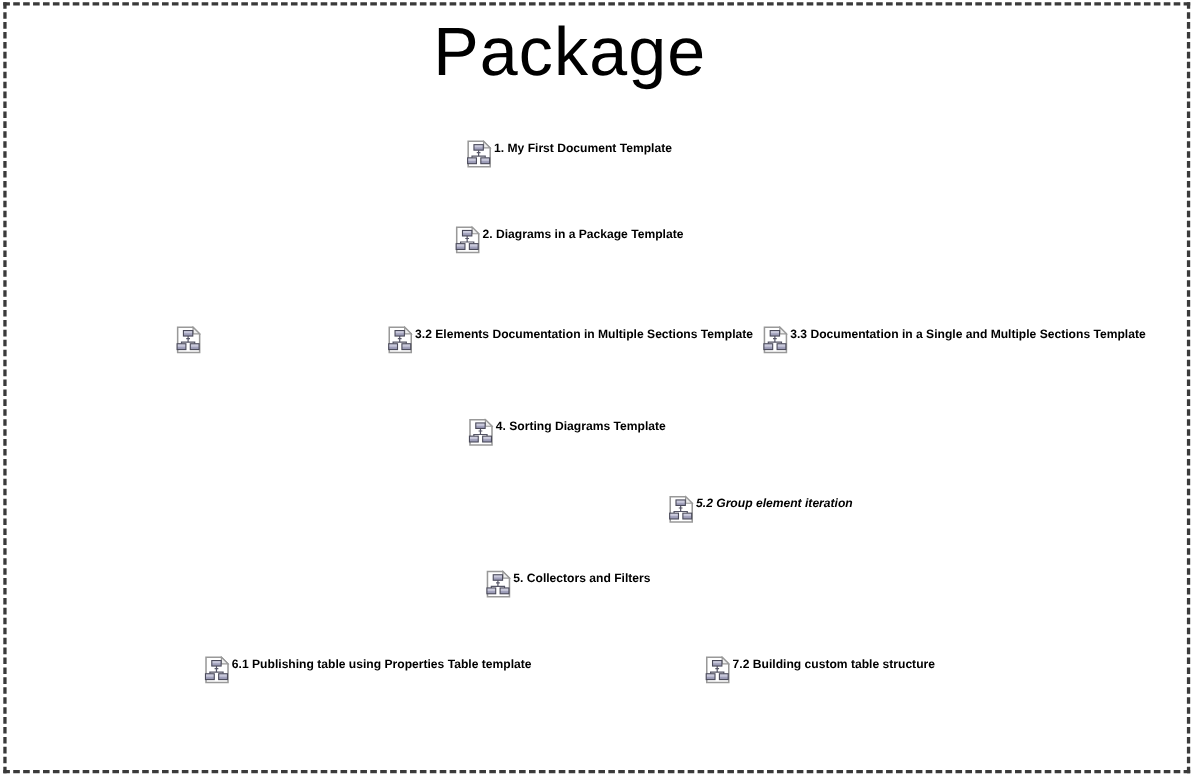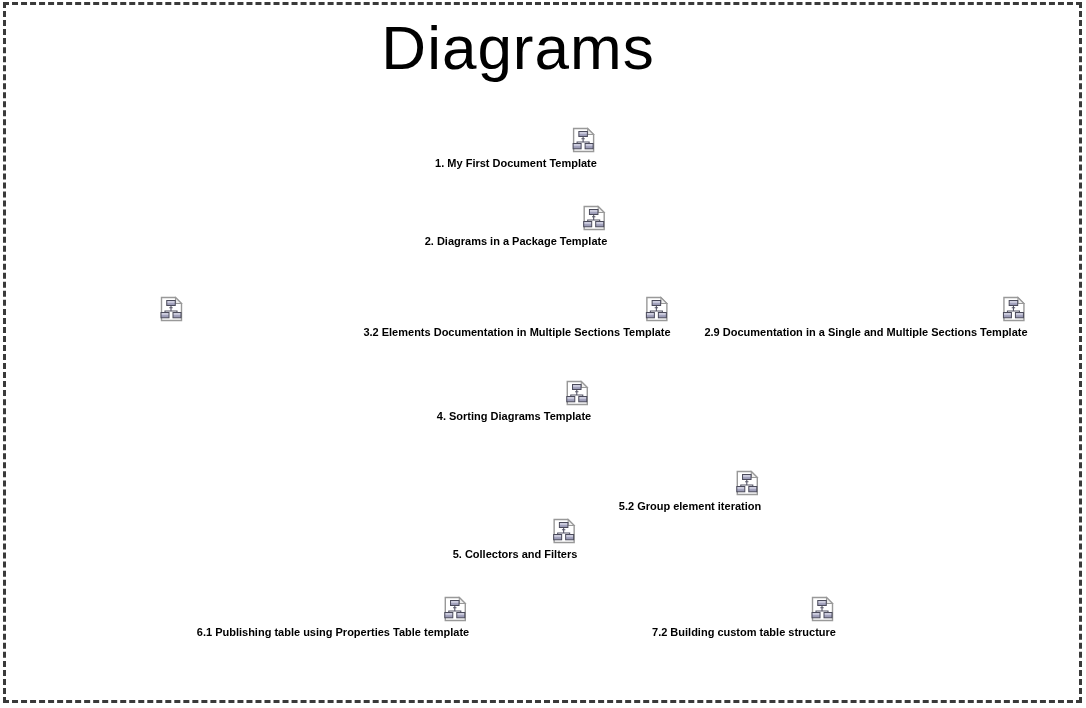--- a/index.html
+++ b/index.html
@@ -34,22 +34,22 @@
     font-size: 62px;
     font-weight: 400;
     letter-spacing: 1px;
     color: #000000;
     white-space: nowrap;
   }
   .node {
     position: absolute;
     transform: translateX(-50%);
     display: flex;
-    flex-direction: column;
-    align-items: flex-end;
+    flex-direction: row;
+    align-items: flex-start;
     white-space: nowrap;
     cursor: default;
   }
   .tpl-icon {
     width: 28px;
     height: 28px;
     display: block;
   }
   .node-label {
     margin-top: 3px;
@@ -84,21 +84,21 @@
         <path d="M14 10.5 V16 M12.3 12.8 H15.7 M8 17.5 V16 H20 V17.5" fill="none" stroke="#555566" stroke-width="1.1"></path>
         <rect x="9.75" y="5.5" width="8.5" height="5" fill="url(#boxGrad)" stroke="#4a4a5a" stroke-width="1"></rect>
         <rect x="4" y="17.5" width="8" height="5.3" fill="url(#boxGrad)" stroke="#4a4a5a" stroke-width="1"></rect>
         <rect x="16" y="17.5" width="8" height="5.3" fill="url(#boxGrad)" stroke="#4a4a5a" stroke-width="1"></rect>
       </symbol>
     </defs>
   </svg>
 
   <div class="page-border"></div>
 
-  <div class="diagram-title">Diagrams</div>
+  <div class="diagram-title">Package</div>
 
   <div class="node" style="left:516px; top:126px;">
     <svg class="tpl-icon">
         <use href="#doc-template-icon"></use>
       </svg>
     <span class="node-label">1. My First Document Template</span>
   </div>
 
   <div class="node" style="left:516px; top:204px;">
     <svg class="tpl-icon">
@@ -117,32 +117,32 @@
     <svg class="tpl-icon">
         <use href="#doc-template-icon"></use>
       </svg>
     <span class="node-label">3.2 Elements Documentation in Multiple Sections Template</span>
   </div>
 
   <div class="node" style="left:866px; top:295px;">
     <svg class="tpl-icon">
         <use href="#doc-template-icon"></use>
       </svg>
-    <span class="node-label">2.9 Documentation in a Single and Multiple Sections Template</span>
+    <span class="node-label">3.3 Documentation in a Single and Multiple Sections Template</span>
   </div>
 
   <div class="node" style="left:514px; top:379px;">
     <svg class="tpl-icon">
         <use href="#doc-template-icon"></use>
       </svg>
     <span class="node-label">4. Sorting Diagrams Template</span>
   </div>
 
 
-  <div class="node" style="left:690px; top:469px;">
+  <div class="node" style="left:690px; top:449px;font-style:italic;">
     <svg class="tpl-icon">
         <use href="#doc-template-icon"></use>
       </svg>
     <span class="node-label">5.2 Group element iteration</span>
   </div>
 
   <div class="node" style="left:515px; top:517px;">
     <svg class="tpl-icon">
         <use href="#doc-template-icon"></use>
       </svg>

